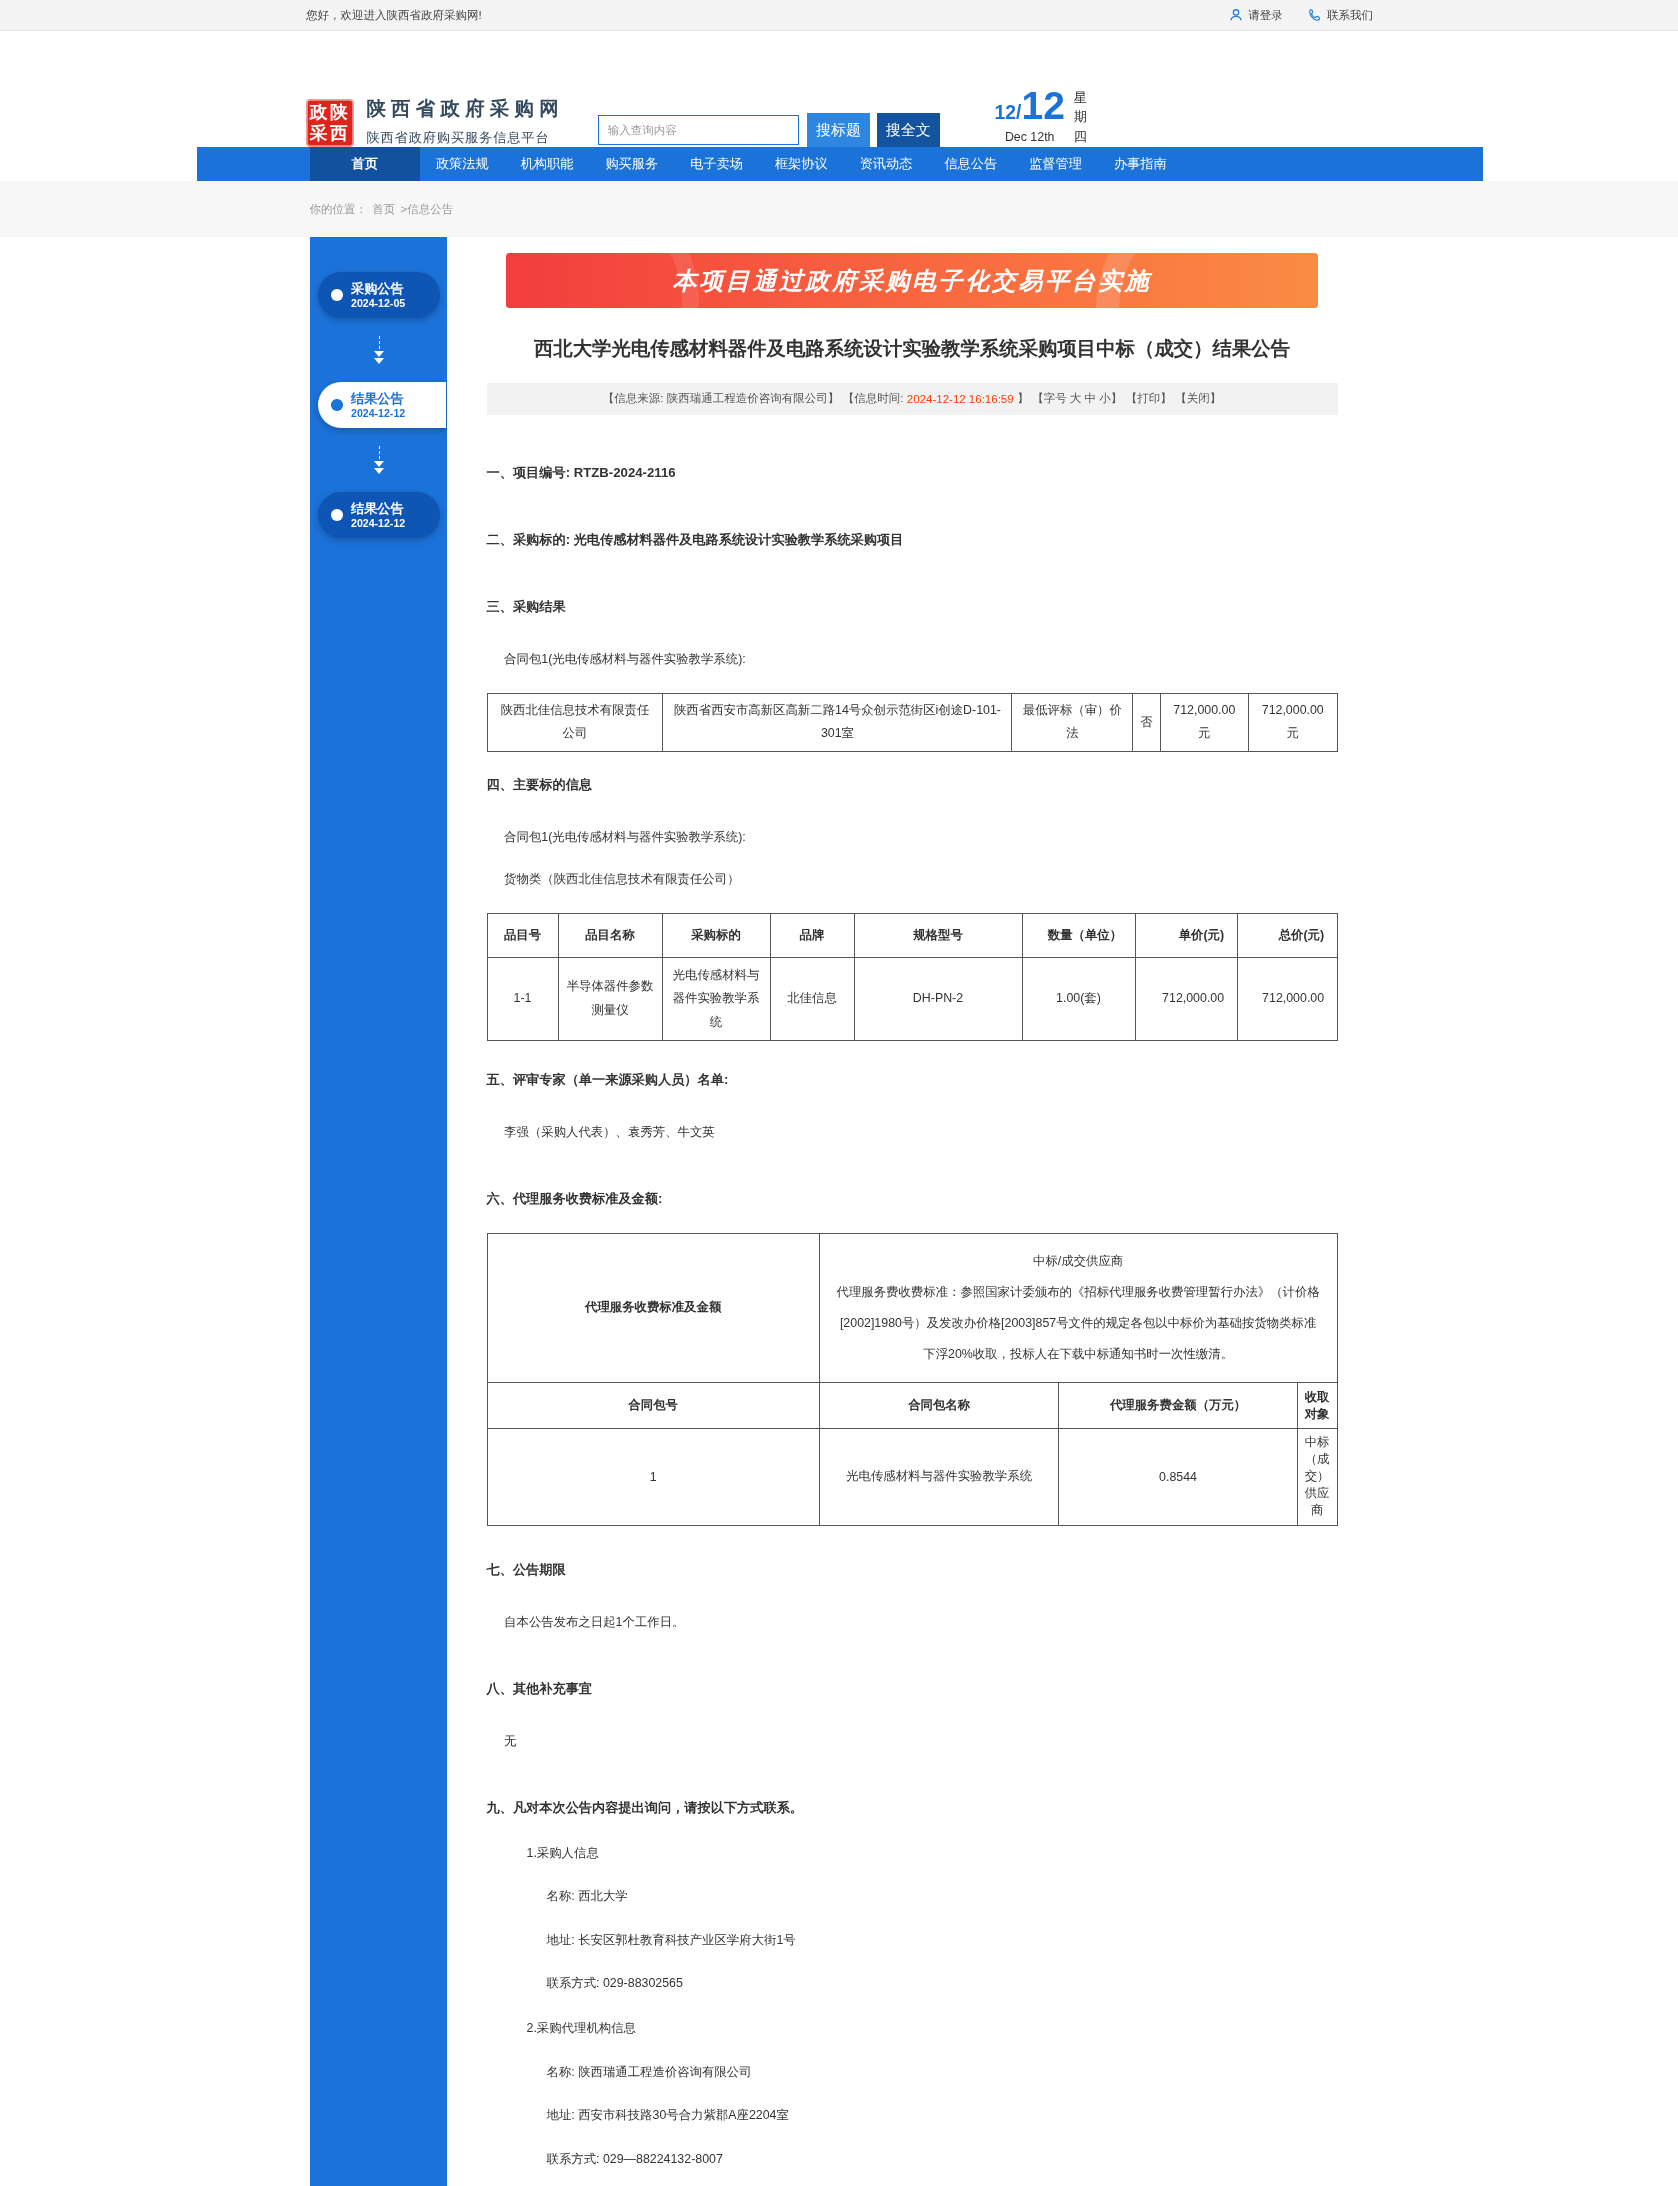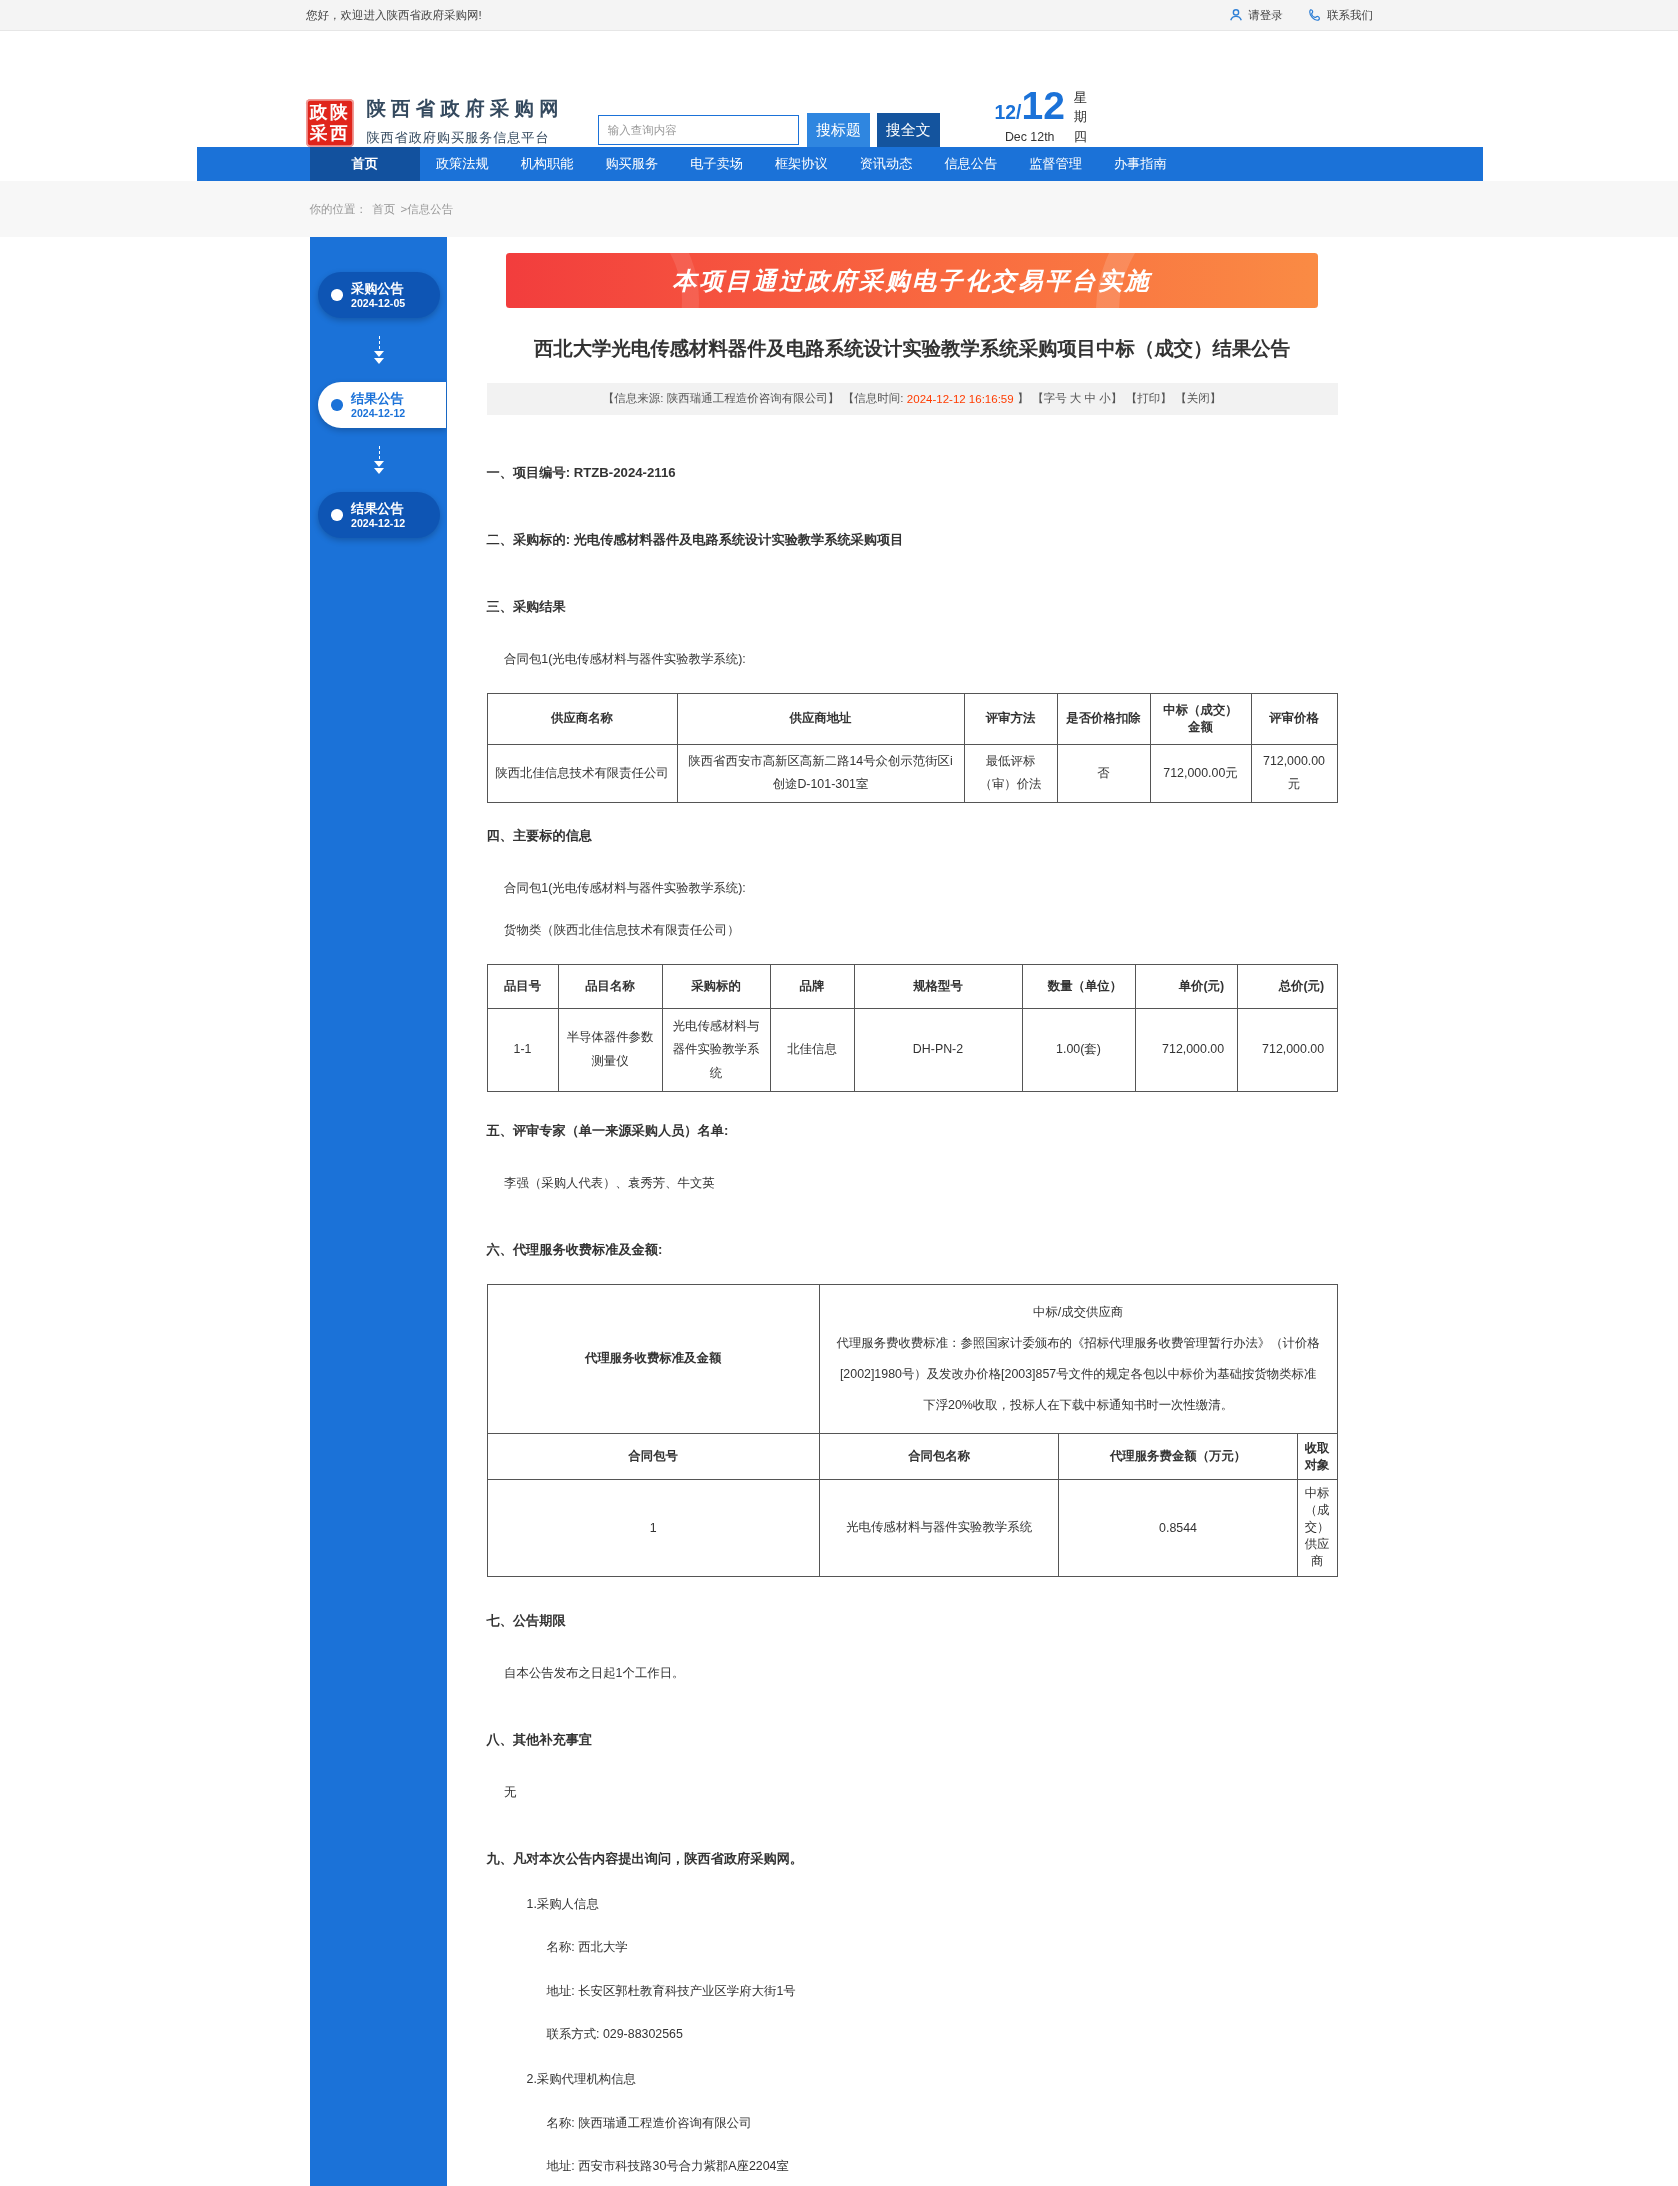--- a/index.html
+++ b/index.html
@@ -198,28 +198,20 @@
       <span class="act">【关闭】</span>
     </div>
 
     <div class="sec">一、项目编号: RTZB-2024-2116</div>
     <div class="sec">二、采购标的: 光电传感材料器件及电路系统设计实验教学系统采购项目</div>
     <div class="sec">三、采购结果</div>
     <div class="sub">合同包1(光电传感材料与器件实验教学系统):</div>
 
     <table class="t1">
       <tbody>
-              <tr>
-        <th style="width:190px">供应商名称</th>
-        <th style="width:287px">供应商地址</th>
-        <th style="width:93px">评审方法</th>
-        <th style="width:93px">是否价格扣除</th>
-        <th style="width:101px">中标（成交）金额</th>
-        <th>评审价格</th>
-      </tr>
       <tr>
         <td>陕西北佳信息技术有限责任公司</td>
         <td>陕西省西安市高新区高新二路14号众创示范街区i创途D-101-301室</td>
         <td>最低评标（审）价法</td>
         <td>否</td>
         <td>712,000.00元</td>
         <td>712,000.00元</td>
       </tr>
     </tbody>
           </table>
@@ -281,21 +273,21 @@
       </tr>
     </tbody>
           </table>
 
     <div class="sec" style="margin-top:35px">七、公告期限</div>
     <div class="sub">自本公告发布之日起1个工作日。</div>
 
     <div class="sec">八、其他补充事宜</div>
     <div class="sub">无</div>
 
-    <div class="sec">九、凡对本次公告内容提出询问，陕西省政府采购网。</div>
+    <div class="sec">九、凡对本次公告内容提出询问，请按以下方式联系。</div>
 
     <div class="contact-t">1.采购人信息</div>
     <div class="contact-l">名称: 西北大学</div>
     <div class="contact-l">地址: 长安区郭杜教育科技产业区学府大街1号</div>
     <div class="contact-l">联系方式: 029-88302565</div>
 
     <div class="contact-t">2.采购代理机构信息</div>
     <div class="contact-l">名称: 陕西瑞通工程造价咨询有限公司</div>
     <div class="contact-l">地址: 西安市科技路30号合力紫郡A座2204室</div>
     <div class="contact-l">联系方式: 029—88224132-8007</div>

